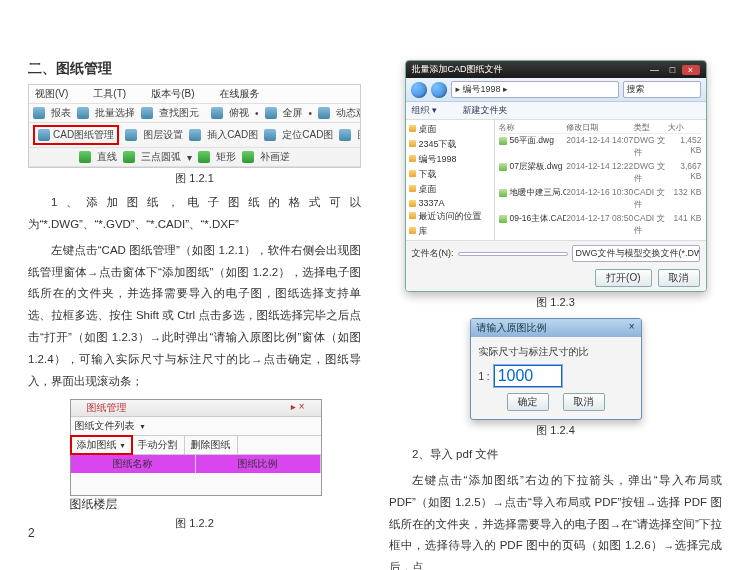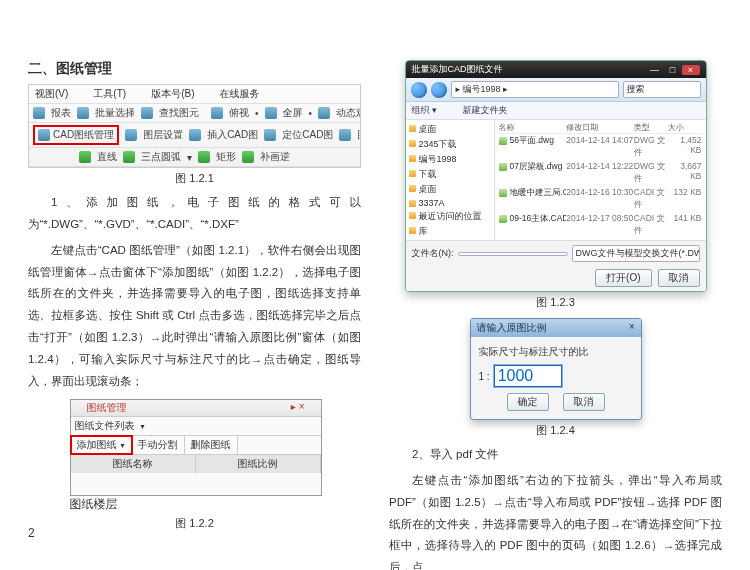--- a/index.html
+++ b/index.html
@@ -113,21 +113,21 @@
     display:flex;
     border-bottom:1px solid #ccc;
   }
   .fig122 .tbtn {
     padding:2px 6px;
     border-right:1px solid #ccc;
     display:flex;align-items:center;gap:2px;
   }
   .fig122 .headers{
     display:flex;
-    background:#e5e5e5;
+    background:#d946ef;
   }
   .fig122 .headers div{
     flex:1;
     padding:2px 4px;
     border-right:1px solid #ccc;
     text-align:center;
   }
   .fig122 .blank{height:22px;}
   .small-arrow::after{content:"▾";font-size:8px;margin-left:2px;}
   

